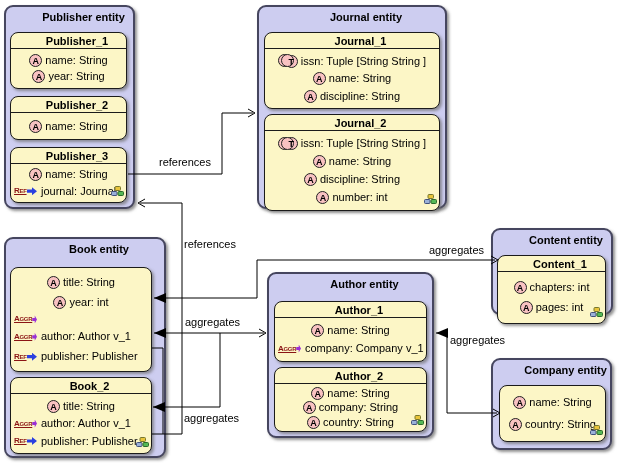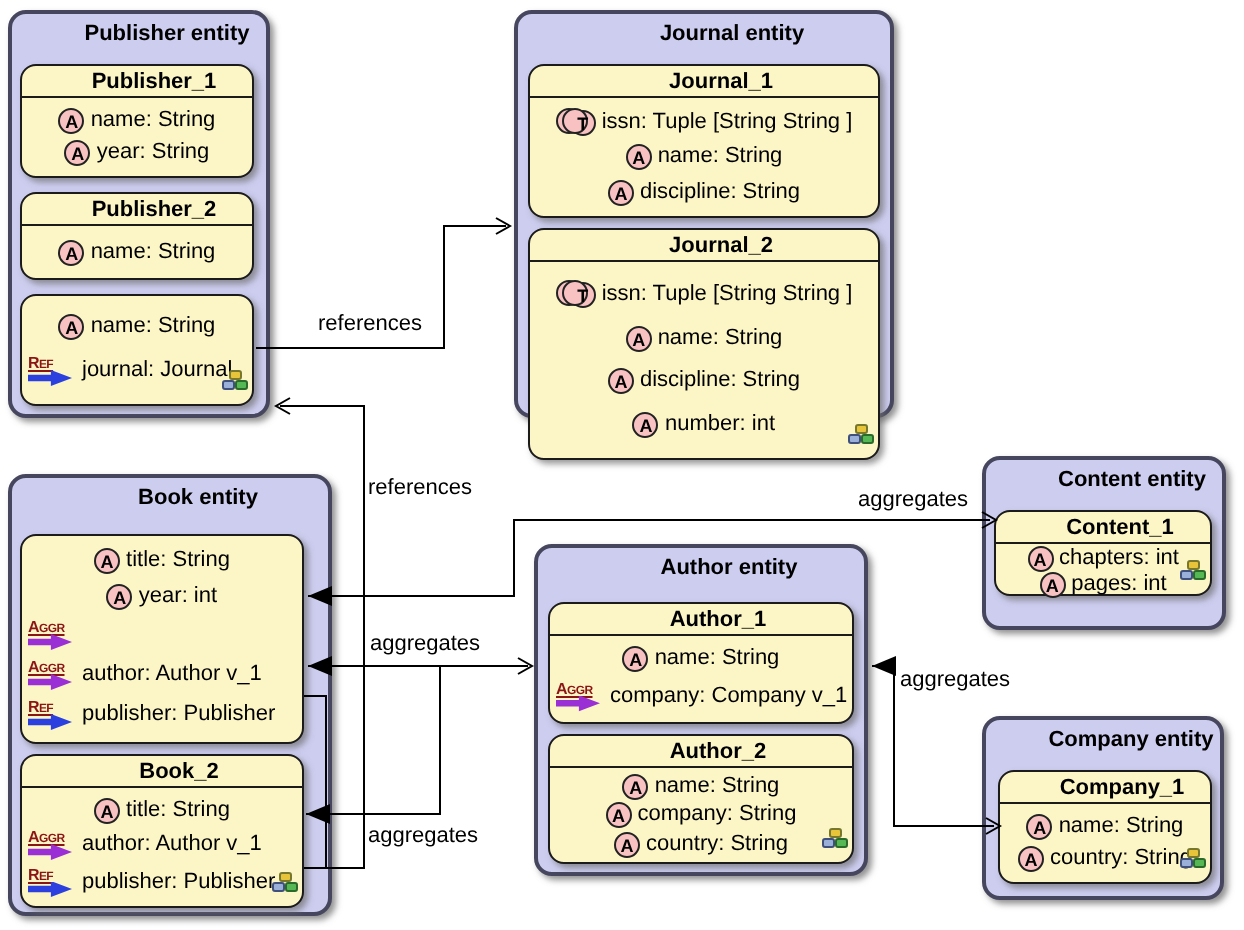--- a/index.html
+++ b/index.html
@@ -38,21 +38,21 @@
     margin-right:3px; box-sizing:border-box; position:relative; z-index:2;
   }
   .badge.tuple { margin-left:7px; }
   .badge.tuple::before, .badge.tuple::after {
     content:""; position:absolute; top:-1.5px; width:13px; height:13px;
     border:1.5px solid #222; border-radius:50%; background:#f9c2c2;
     box-sizing:border-box; z-index:-1;
   }
   .badge.tuple::before { left:-8px; }
   .badge.tuple::after  { left:-4.5px; }
-  .arrow-icon { display:flex; flex-direction:column; align-items:flex-start; flex:none; margin-right:4px; width:23px; }
+  .arrow-icon { display:flex; flex-direction:row; align-items:flex-start; flex:none; margin-right:4px; width:23px; }
   .arrow-cap {
     font-size:8px; font-weight:bold; color:#8b1414; font-variant:small-caps;
     line-height:7px; text-decoration:underline; letter-spacing:-0.3px;
   }
   .arrow-shape { width:22px; height:8px; clip-path:polygon(0 30%,52% 30%,52% 0,100% 50%,52% 100%,52% 70%,0 70%); }
   .arrow-shape.aggr { background:#9a2fd6; }
   .arrow-shape.ref  { background:#2b40df; }
   .edge-label { position:absolute; font-size:11px; background:#fff; padding:0 1px; }
   .shared-glyph { position:absolute; right:2px; bottom:1px; }
   svg.wires { position:absolute; left:0; top:0; pointer-events:none; }
@@ -82,20 +82,21 @@
   <div class="version" style="left:10px;top:96px;width:117px;height:44px">
     <div class="version-title">Publisher_2</div>
     <div class="rows">
       <div class="row">
           <span class="badge">A</span>
           <span class="attr-text">name: String</span>
         </div>
     </div>
   </div>
   <div class="version" style="left:10px;top:147px;width:117px;height:56px">
+    <div class="version-title">Publisher_3</div>
     <div class="rows">
       <div class="row">
           <span class="badge">A</span>
           <span class="attr-text">name: String</span>
         </div>
       <div class="row iconleft">
         <span class="arrow-icon">
             <span class="arrow-cap">Ref</span>
             <span class="arrow-shape ref"></span>
           </span>
@@ -124,21 +125,21 @@
       <div class="row">
           <span class="badge">A</span>
           <span class="attr-text">name: String</span>
         </div>
       <div class="row">
           <span class="badge">A</span>
           <span class="attr-text">discipline: String</span>
         </div>
     </div>
   </div>
-  <div class="version" style="left:264px;top:114px;width:176px;height:116px">
+  <div class="version" style="left:264px;top:114px;width:176px;height:97px">
     <div class="version-title">Journal_2</div>
     <div class="rows">
       <div class="row">
           <span class="badge tuple">T</span>
           <span class="attr-text">issn: Tuple [String String ]</span>
         </div>
       <div class="row">
           <span class="badge">A</span>
           <span class="attr-text">name: String</span>
         </div>
@@ -266,21 +267,21 @@
           <rect x="4" y="0.5" width="5.5" height="4" rx="1" fill="#e8c43a" stroke="#77772e" stroke-width="1"></rect>
           <rect x="0.5" y="5.5" width="5.5" height="4" rx="1" fill="#9ab0d8" stroke="#40507c" stroke-width="1"></rect>
           <rect x="7" y="5.5" width="5.5" height="4" rx="1" fill="#55b855" stroke="#2a6a2a" stroke-width="1"></rect>
         </svg>
     </span>
   </div>
 
   <div class="entity" style="left:491px;top:228px;width:122px;height:87px">
     <div class="entity-title">Content entity</div>
   </div>
-  <div class="version" style="left:497px;top:255px;width:109px;height:43px">
+  <div class="version" style="left:497px;top:255px;width:109px;height:69px">
     <div class="version-title">Content_1</div>
     <div class="rows">
       <div class="row">
           <span class="badge">A</span>
           <span class="attr-text">chapters: int</span>
         </div>
       <div class="row">
           <span class="badge">A</span>
           <span class="attr-text">pages: int</span>
         </div>
@@ -291,21 +292,20 @@
           <rect x="0.5" y="5.5" width="5.5" height="4" rx="1" fill="#9ab0d8" stroke="#40507c" stroke-width="1"></rect>
           <rect x="7" y="5.5" width="5.5" height="4" rx="1" fill="#55b855" stroke="#2a6a2a" stroke-width="1"></rect>
         </svg>
     </span>
   </div>
 
   <div class="entity" style="left:491px;top:358px;width:121px;height:92px">
     <div class="entity-title">Company entity</div>
   </div>
   <div class="version" style="left:499px;top:385px;width:107px;height:57px">
-    <div class="version-title">Company_1</div>
     <div class="rows">
       <div class="row">
           <span class="badge">A</span>
           <span class="attr-text">name: String</span>
         </div>
       <div class="row">
           <span class="badge">A</span>
           <span class="attr-text">country: String</span>
         </div>
     </div>

